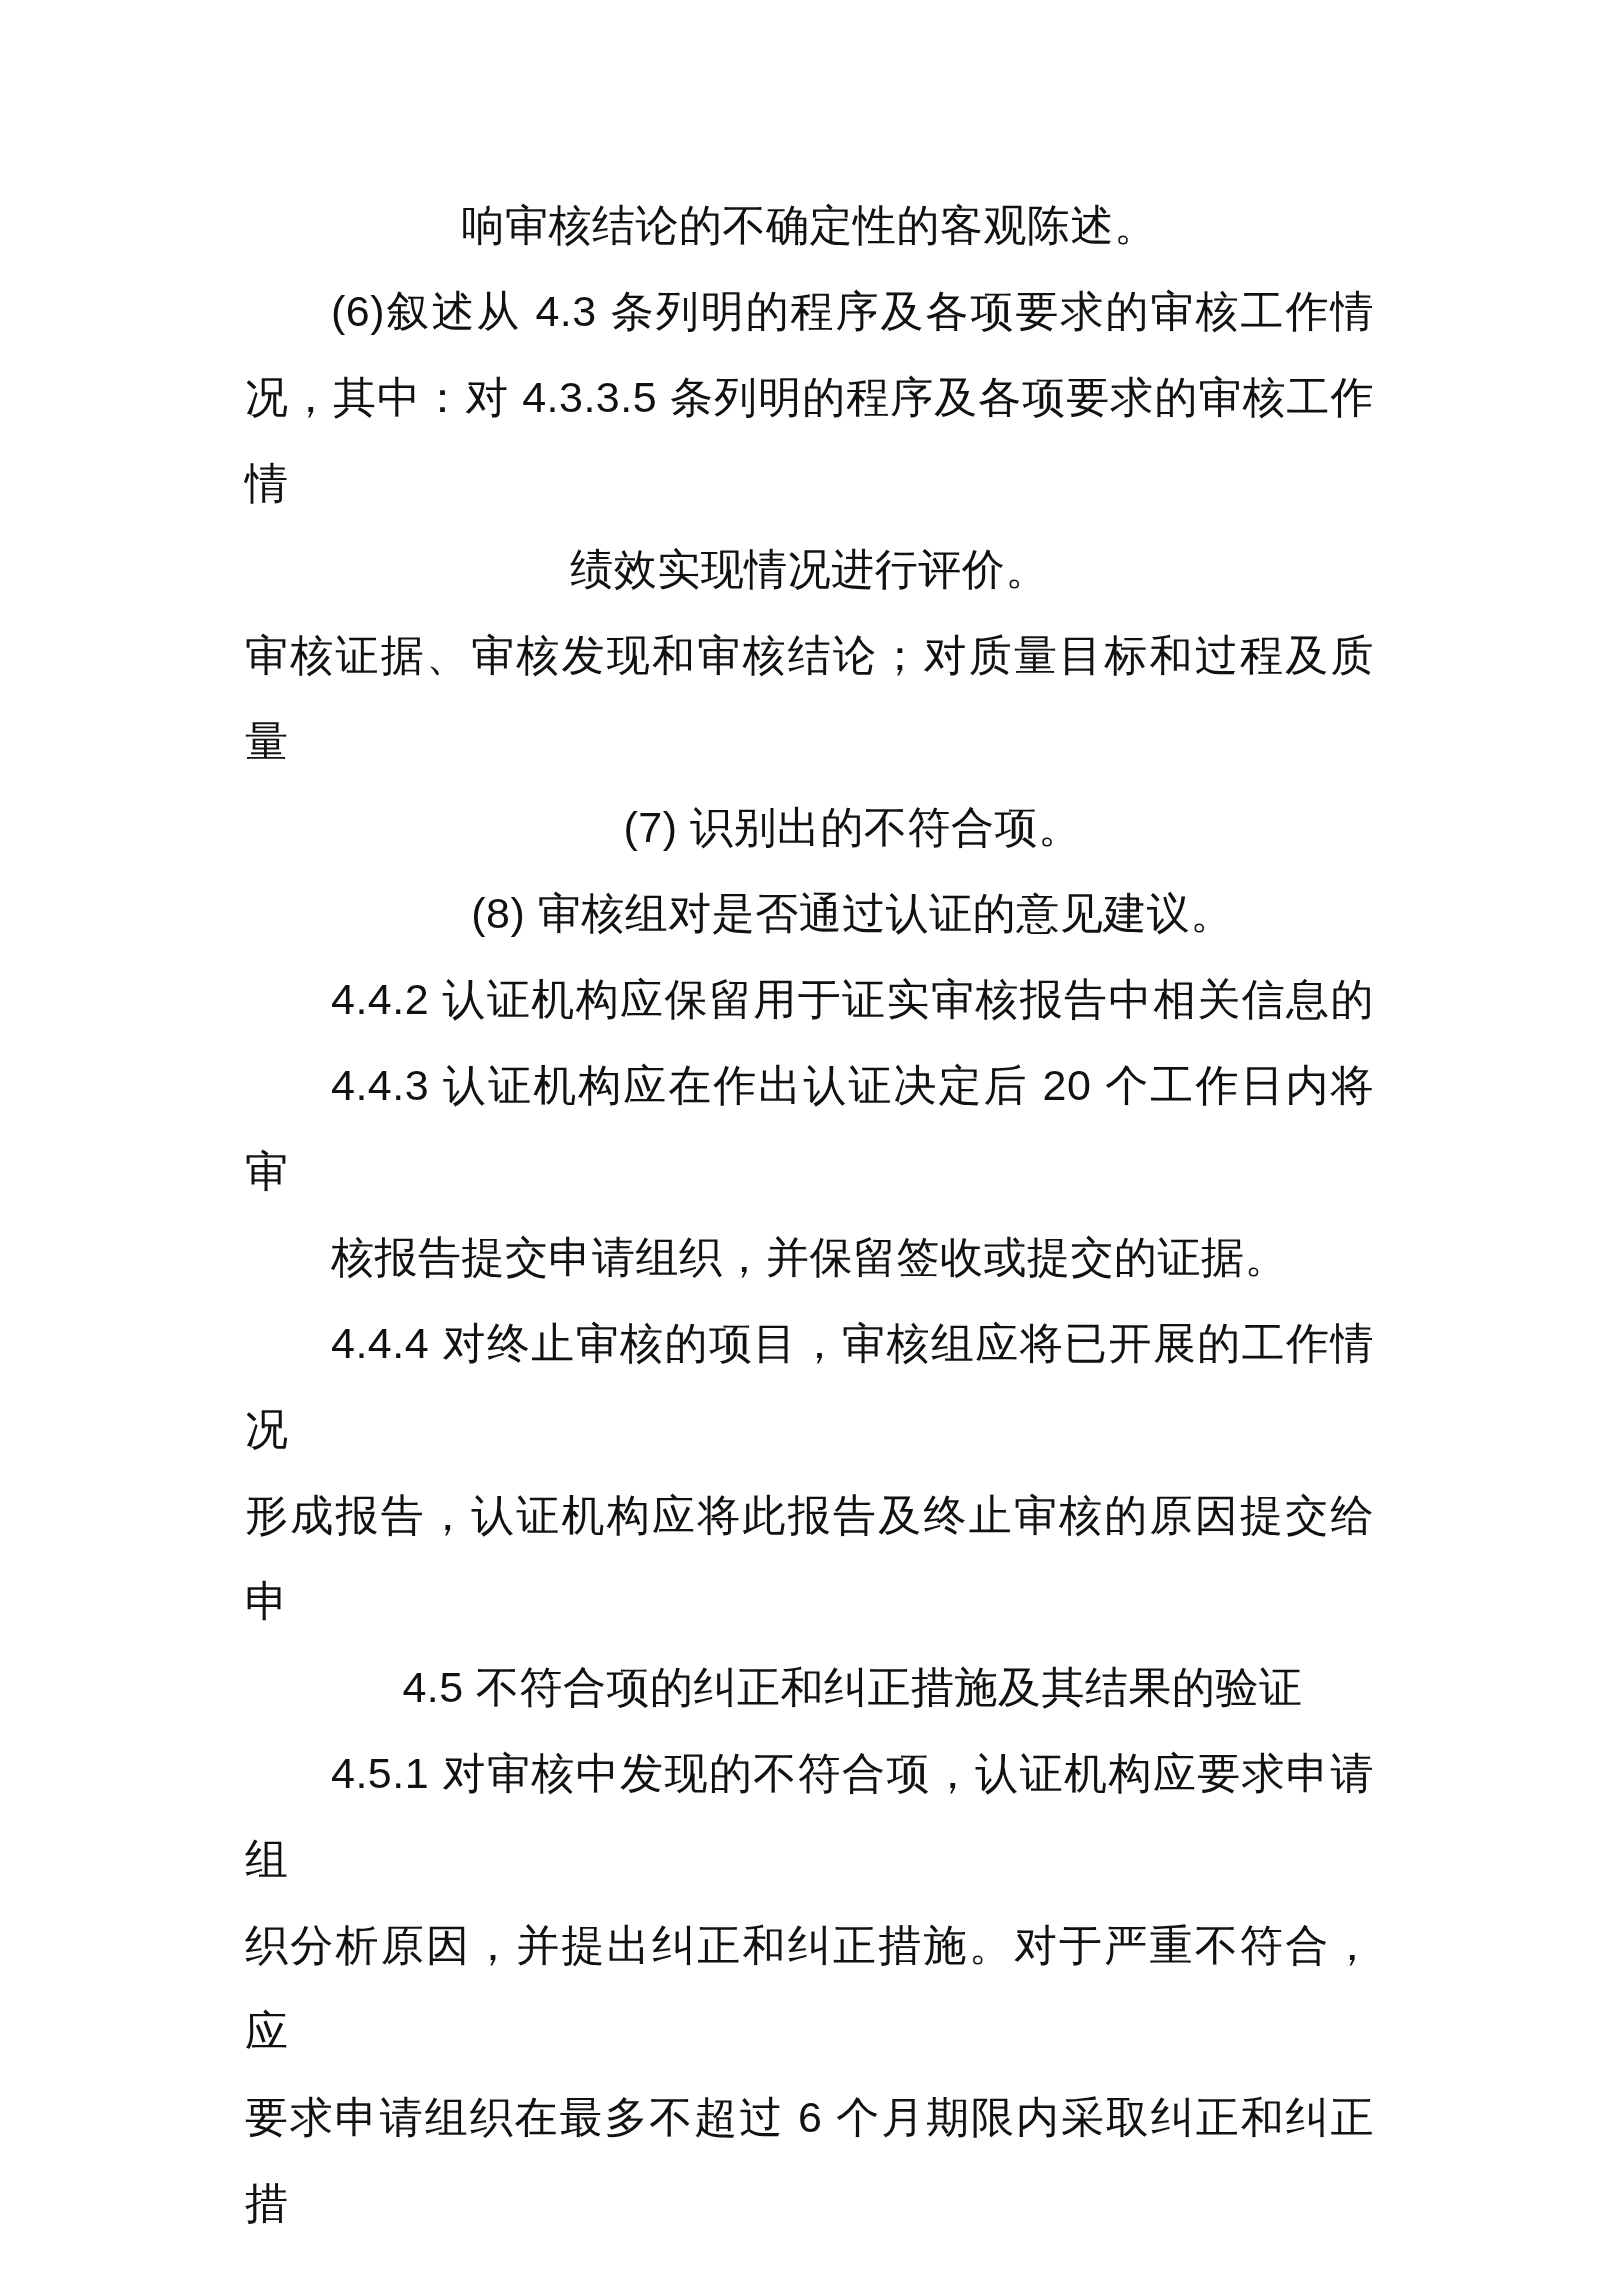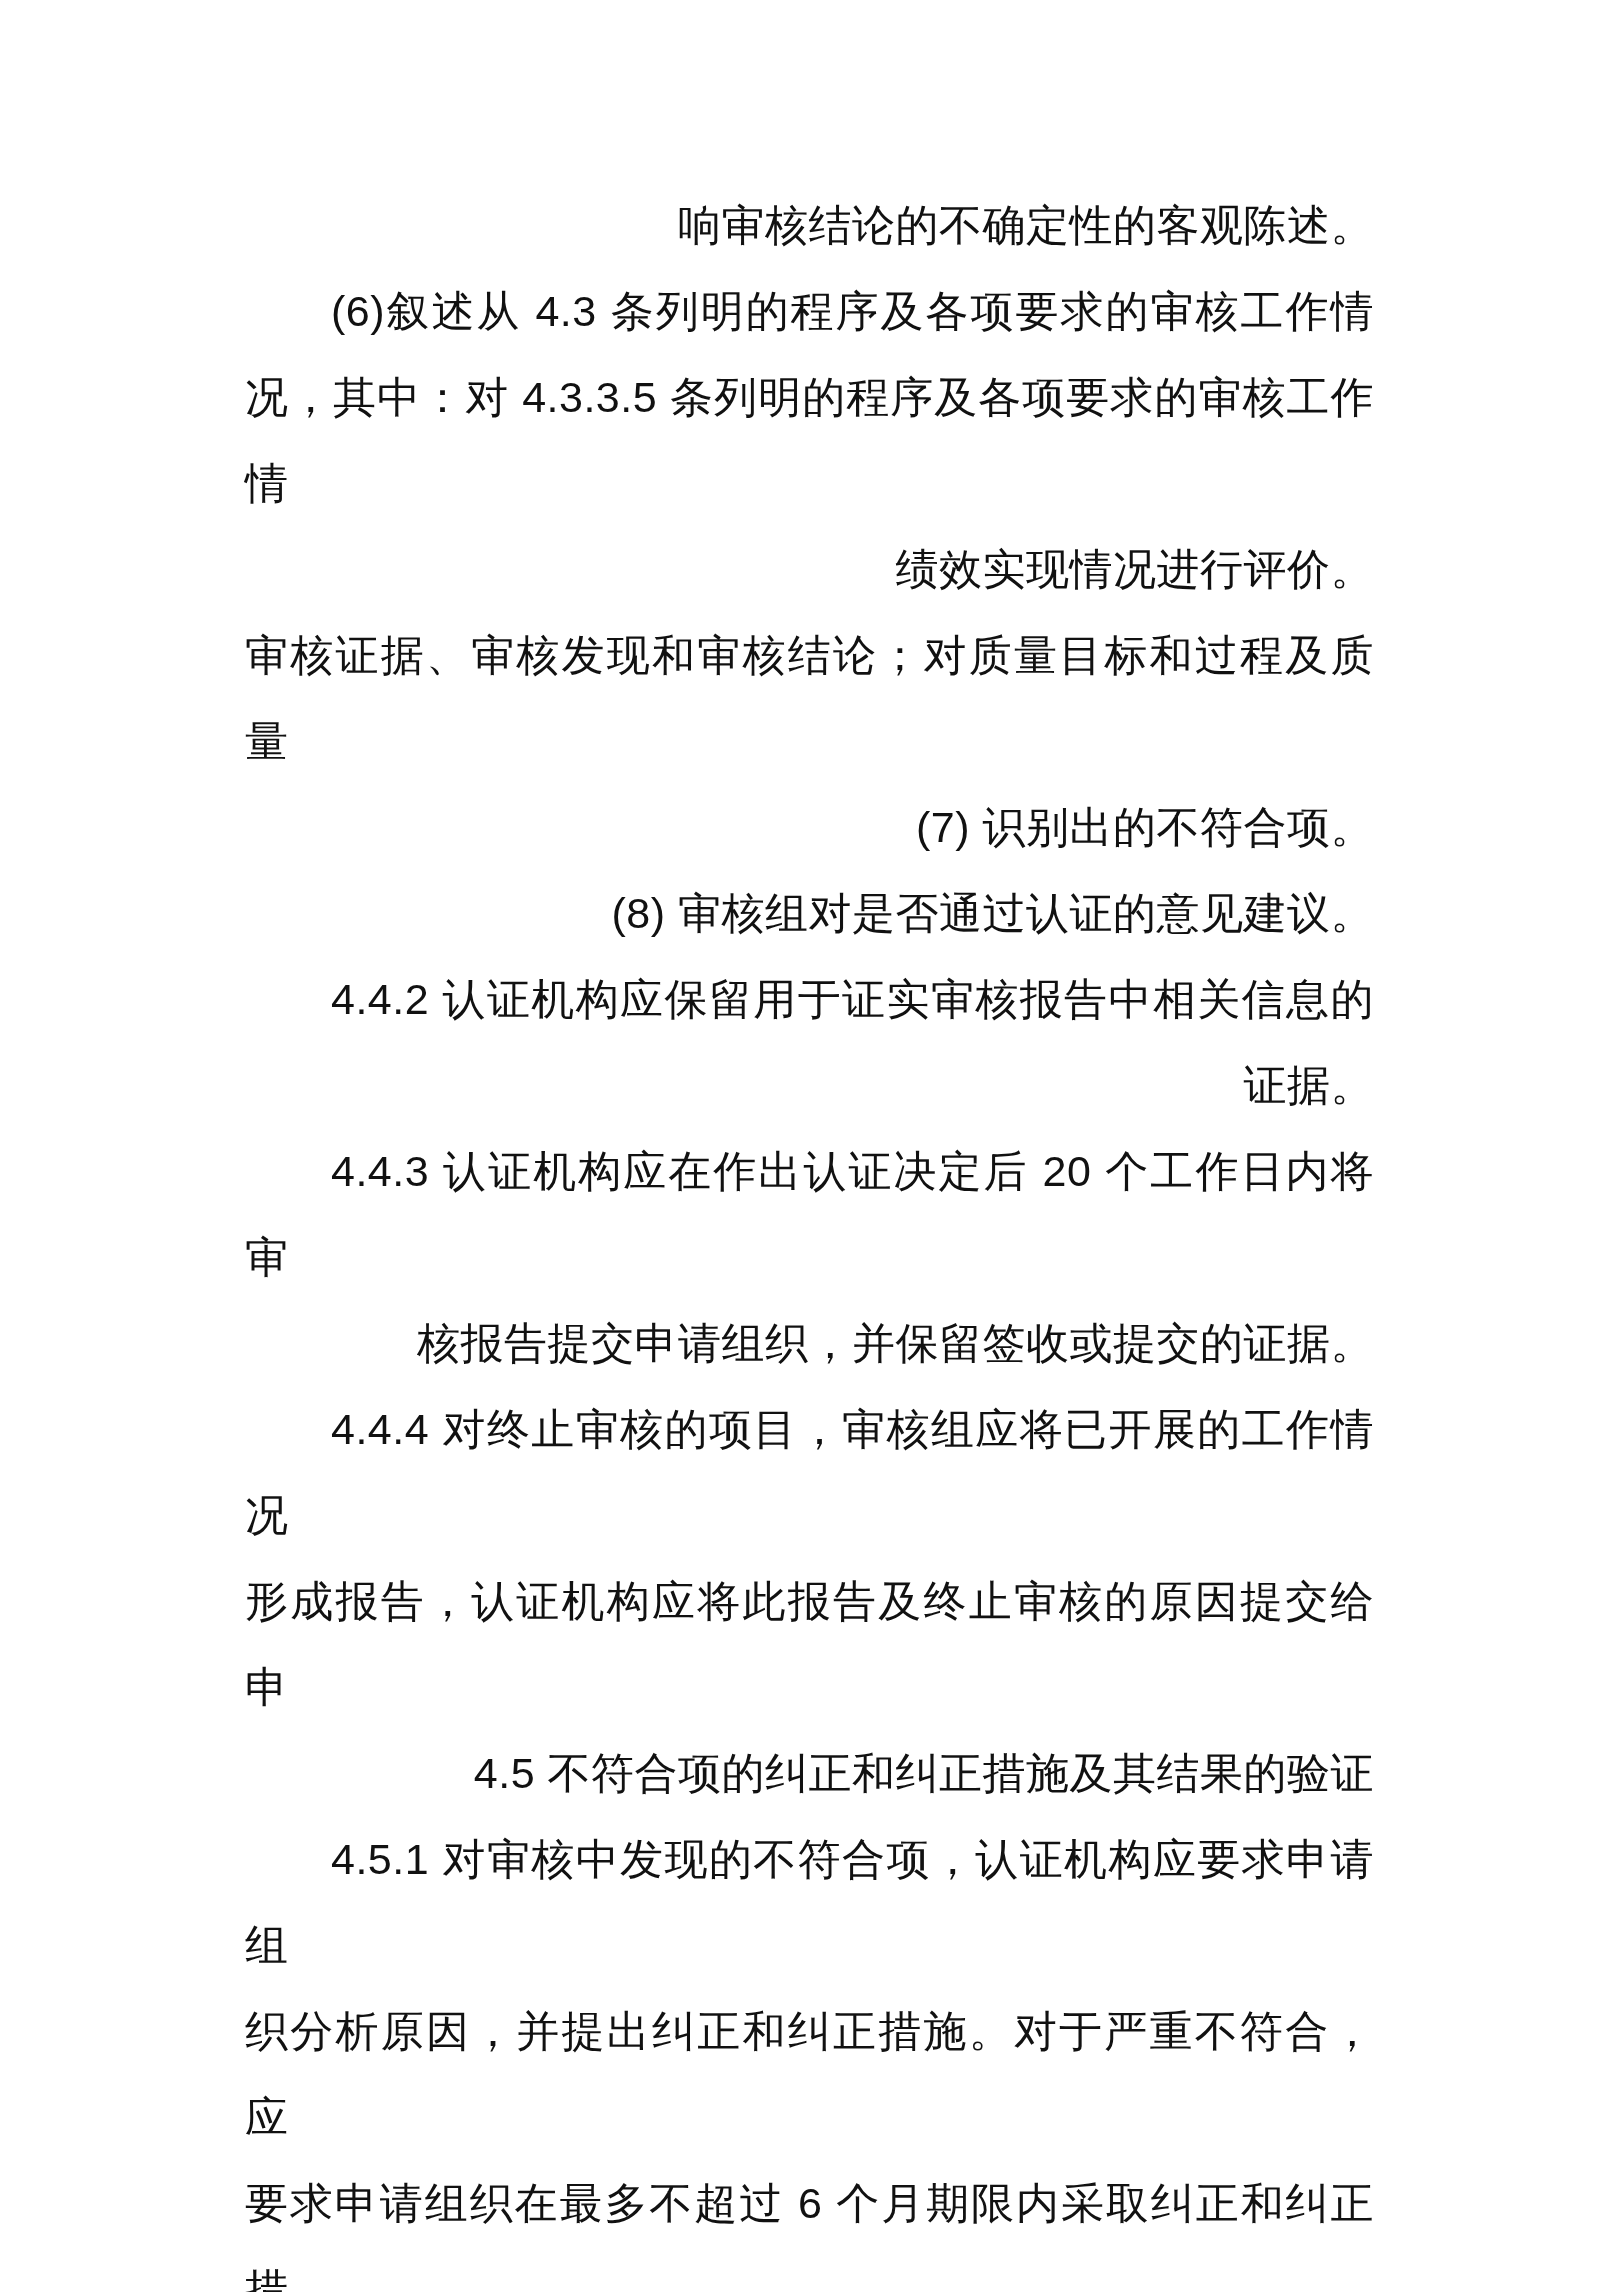--- a/index.html
+++ b/index.html
@@ -21,21 +21,21 @@
     left: 245px;
     top: 182px;
     width: 1129px;
     font-size: 43px;
     line-height: 86px;
     color: #111111;
     letter-spacing: 0.5px;
   }
   .line {
     white-space: pre-wrap;
-    text-align: right;
+    text-align: center;
   }
   .line.justify {
     text-align: justify;
     text-align-last: justify;
     text-justify: inter-ideograph;
   }
   .line.indent {
     text-indent: 86px;
   }
 </style>
@@ -45,21 +45,20 @@
 <div class="page" style="background: rgb(255, 255, 255);">
   <div class="text-body" style="color: rgb(17, 17, 17);">
       <div class="line">响审核结论的不确定性的客观陈述。</div>
       <div class="line indent justify">(6)叙述从 4.3 条列明的程序及各项要求的审核工作情</div>
       <div class="line justify">况，其中：对 4.3.3.5 条列明的程序及各项要求的审核工作情</div>
       <div class="line">绩效实现情况进行评价。</div>
       <div class="line justify">审核证据、审核发现和审核结论；对质量目标和过程及质量</div>
       <div class="line indent">(7) 识别出的不符合项。</div>
       <div class="line indent">(8) 审核组对是否通过认证的意见建议。</div>
       <div class="line indent justify">4.4.2 认证机构应保留用于证实审核报告中相关信息的</div>
-      <div class="line">证据。</div>
       <div class="line indent justify">4.4.3 认证机构应在作出认证决定后 20 个工作日内将审</div>
       <div class="line">核报告提交申请组织，并保留签收或提交的证据。</div>
       <div class="line indent justify">4.4.4 对终止审核的项目，审核组应将已开展的工作情况</div>
       <div class="line justify">形成报告，认证机构应将此报告及终止审核的原因提交给申</div>
       <div class="line indent">4.5 不符合项的纠正和纠正措施及其结果的验证</div>
       <div class="line indent justify">4.5.1 对审核中发现的不符合项，认证机构应要求申请组</div>
       <div class="line justify">织分析原因，并提出纠正和纠正措施。对于严重不符合，应</div>
       <div class="line justify">要求申请组织在最多不超过 6 个月期限内采取纠正和纠正措</div>
     </div>
 </div>

